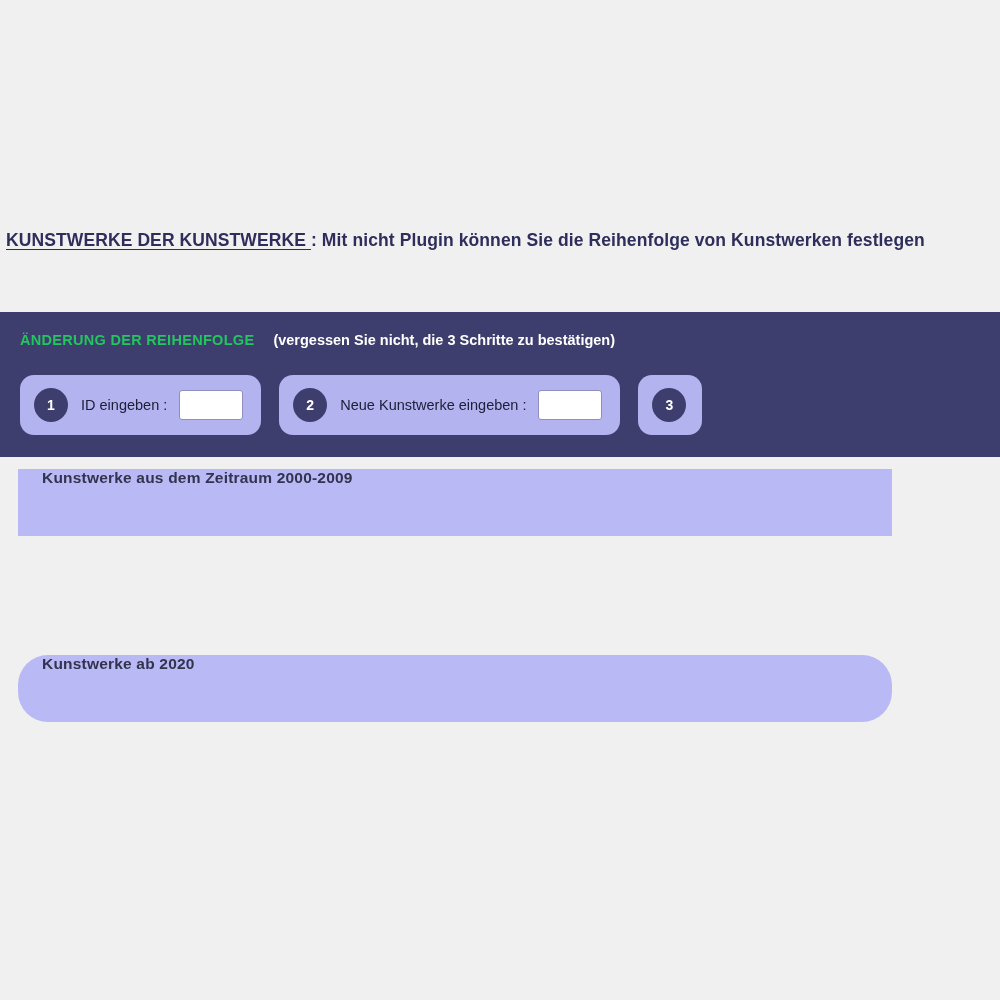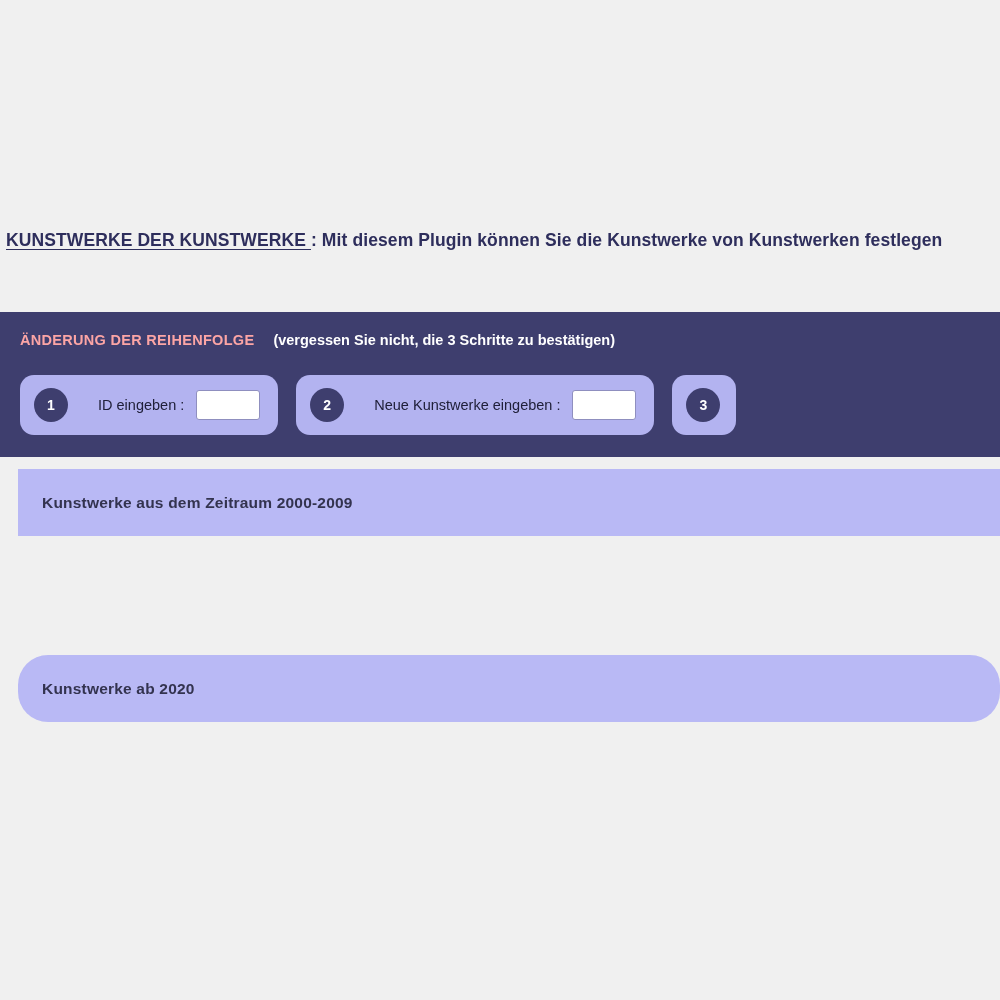--- a/index.html
+++ b/index.html
@@ -52,21 +52,21 @@
     left: 20px;
     top: 20px;
     display: flex;
     align-items: baseline;
     gap: 19px;
     white-space: nowrap;
   }
   .panel-title {
     font-size: 14.5px;
     font-weight: bold;
-    color: #fca5a5;
+    color: #22c55e;
     letter-spacing: 0.3px;
   }
   .panel-note {
     font-size: 14.5px;
     font-weight: bold;
     color: #ffffff;
     text-align: center;
   }
 
   .steps {
@@ -98,21 +98,21 @@
     font-weight: bold;
     display: flex;
     align-items: center;
     justify-content: center;
     flex: 0 0 auto;
   }
 
   .step-label {
     font-size: 14.5px;
     color: #20203a;
-    margin-left: 30px;
+    margin-left: 13px;
     white-space: nowrap;
   }
 
   .step-input {
     margin-left: 12px;
     width: 64px;
     height: 30px;
     background: #ffffff;
     border: 1px solid #8f8fbf;
     border-radius: 3px;
@@ -142,45 +142,45 @@
     display: flex;
     align-items: center;
     justify-content: center;
     cursor: pointer;
   }
 
   
   .group-bar {
     position: absolute;
     left: 18px;
-    width: 982px;
+    width: 874px;
     height: 67px;
     background: #b9b9f5;
     display: flex;
-    align-items: center;
+    align-items: flex-start;
     box-sizing: border-box;
   }
   .group-bar .label {
     margin-left: 24px;
     font-size: 15.5px;
     font-weight: bold;
     color: #33334f;
     letter-spacing: 0.2px;
   }
   #group-0 { top: 469px; }
   #group-1 { top: 561px; }
   #group-2 { top: 655px; border-radius: 30px; }
 </style>
 </head>
 <body>
 
 <div class="page">
 
   <div class="intro">
-    <span class="underlined">KUNSTWERKE DER KUNSTWERKE </span><span>: </span><span>Mit diesem Plugin können Sie die Kunstwerke von Kunstwerken festlegen</span>
+    <span class="underlined">KUNSTWERKE DER KUNSTWERKE </span><span>: </span><span>Mit nicht Plugin können Sie die Reihenfolge von Kunstwerken festlegen</span>
   </div>
 
   <div class="reorder-panel">
     <div class="panel-head">
       <span class="panel-title">ÄNDERUNG DER REIHENFOLGE</span>
       <span class="panel-note">(vergessen Sie nicht, die 3 Schritte zu bestätigen)</span>
     </div>
   </div>
 
   <div class="steps">

